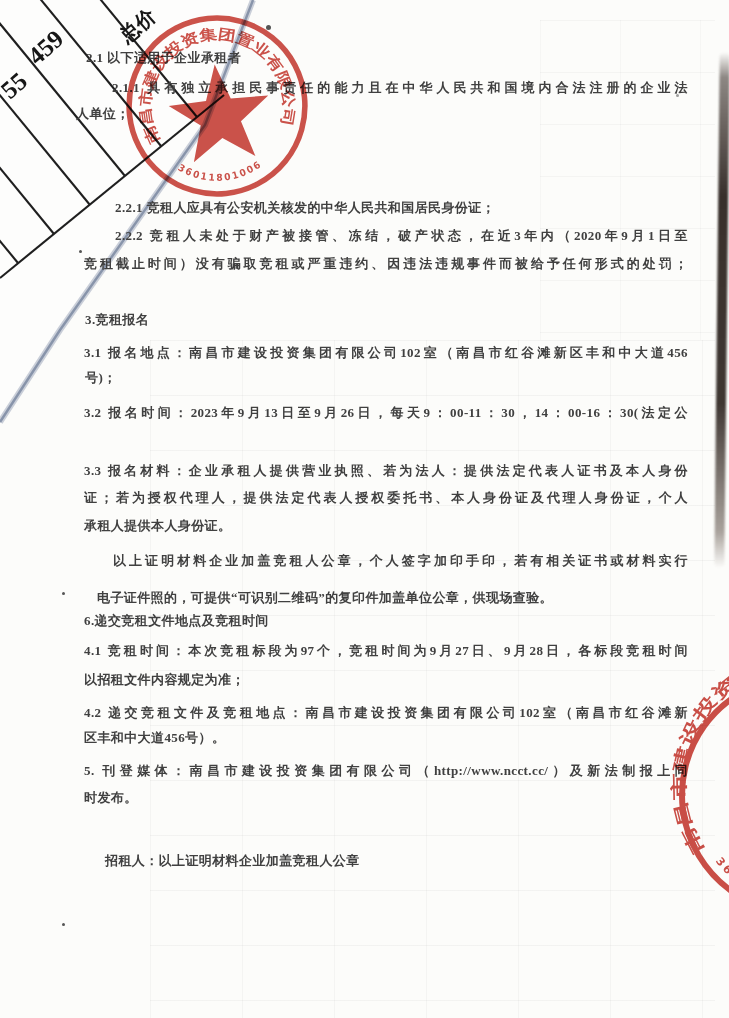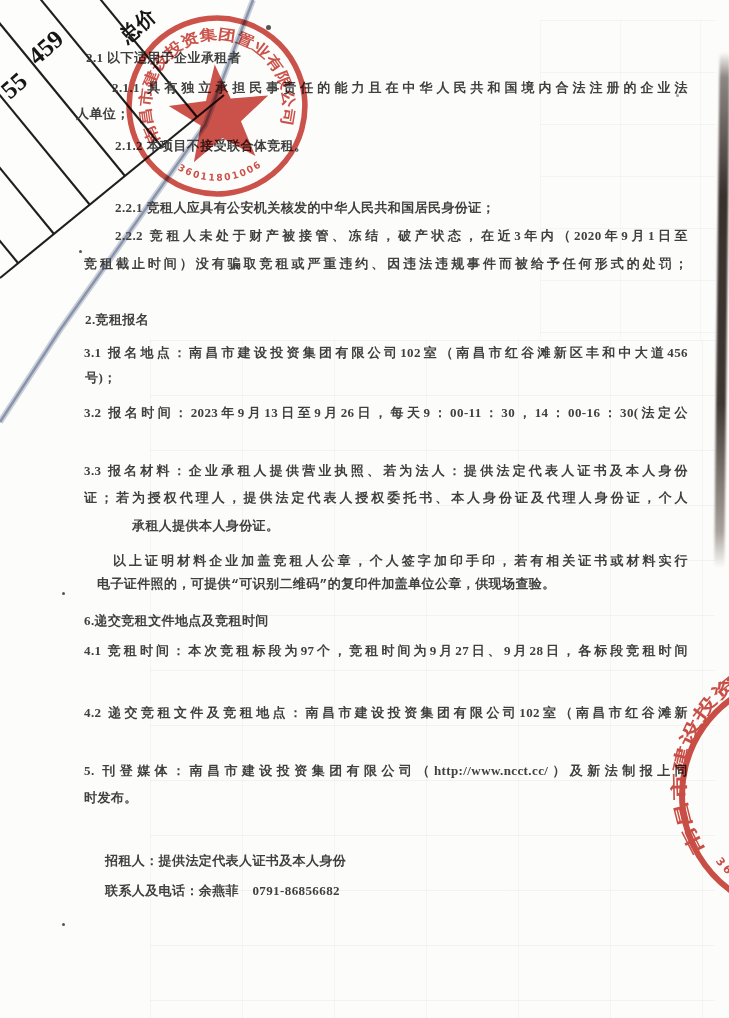--- a/index.html
+++ b/index.html
@@ -96,40 +96,40 @@
       </text>
       <text font-size="11" font-weight="700" fill="#c5372e" letter-spacing="2.5" font-family="'DejaVu Sans','Liberation Sans',sans-serif">
         <textPath href="#arcPartNum" textLength="115" lengthAdjust="spacingAndGlyphs">36011801006</textPath>
       </text>
     </g>
   </svg>
 
   <div class="line" style="left:86px;top:47px;">2.1 以下适用于企业承租者</div>
   <div class="line just" style="left:112px;top:77px;width:576px;">2.1.1 具有独立承担民事责任的能力且在中华人民共和国境内合法注册的企业法</div>
   <div class="line" style="left:76px;top:103px;">人单位；</div>
-  <div class="line" style="left:115px;top:135px;">2.1.2 本项目不接受联合体竞租。</div>
   <div class="line" style="left:115px;top:197px;">2.2.1 竞租人应具有公安机关核发的中华人民共和国居民身份证；</div>
   <div class="line just" style="left:115px;top:225px;width:573px;">2.2.2 竞租人未处于财产被接管、冻结，破产状态，在近3年内（2020年9月1日至</div>
   <div class="line just" style="left:84px;top:253px;width:604px;">竞租截止时间）没有骗取竞租或严重违约、因违法违规事件而被给予任何形式的处罚；</div>
-  <div class="line" style="left:85px;top:309px;">2.竞租报名</div>
+  <div class="line" style="left:85px;top:309px;">3.竞租报名</div>
   <div class="line just" style="left:84px;top:342px;width:604px;">3.1 报名地点：南昌市建设投资集团有限公司102室（南昌市红谷滩新区丰和中大道456</div>
   <div class="line" style="left:85px;top:367px;">号)；</div>
   <div class="line just" style="left:84px;top:402px;width:604px;">3.2 报名时间：2023年9月13日至9月26日，每天9：00-11：30，14：00-16：30(法定公</div>
   <div class="line just" style="left:84px;top:460px;width:604px;">3.3 报名材料：企业承租人提供营业执照、若为法人：提供法定代表人证书及本人身份</div>
   <div class="line just" style="left:84px;top:487px;width:604px;">证；若为授权代理人，提供法定代表人授权委托书、本人身份证及代理人身份证，个人</div>
-  <div class="line" style="left:84px;top:515px;margin-left:48px;">承租人提供本人身份证。</div>
+  <div class="line" style="left:84px;top:515px;">承租人提供本人身份证。</div>
   <div class="line just" style="left:113px;top:550px;width:575px;">以上证明材料企业加盖竞租人公章，个人签字加印手印，若有相关证书或材料实行</div>
-  <div class="line" style="left:97px;top:574px;font-family:Liberation Mono, monospace;">电子证件照的，可提供“可识别二维码”的复印件加盖单位公章，供现场查验。</div>
+  <div class="line" style="left:97px;top:587px;">电子证件照的，可提供“可识别二维码”的复印件加盖单位公章，供现场查验。</div>
   <div class="line" style="left:84px;top:610px;">6.递交竞租文件地点及竞租时间</div>
   <div class="line just" style="left:84px;top:640px;width:604px;">4.1 竞租时间：本次竞租标段为97个，竞租时间为9月27日、9月28日，各标段竞租时间</div>
+  <div class="line" style="left:84px;top:669px;">以招租文件内容规定为准；</div>
   <div class="line just" style="left:84px;top:702px;width:604px;">4.2 递交竞租文件及竞租地点：南昌市建设投资集团有限公司102室（南昌市红谷滩新</div>
+  <div class="line" style="left:84px;top:727px;">区丰和中大道456号）。</div>
   <div class="line just" style="left:84px;top:760px;width:604px;">5. 刊登媒体：南昌市建设投资集团有限公司（http://www.ncct.cc/）及新法制报上同</div>
   <div class="line" style="left:84px;top:787px;">时发布。</div>
-  <div class="line" style="left:105px;top:850px;">招租人：提供法定代表人证书及本人身份</div>
-  <div class="line" style="left:105px;top:880px;">联系人及电话：余燕菲　0791-86856682</div>
+  <div class="line" style="left:105px;top:850px;">招租人：以上证明材料企业加盖竞租人公章</div>
 
   <div class="speck" style="left:266px;top:25px;width:5px;height:5px;"></div>
   <div class="speck" style="left:79px;top:250px;width:3px;height:3px;"></div>
   <div class="speck" style="left:62px;top:592px;width:3px;height:3px;"></div>
   <div class="speck" style="left:62px;top:923px;width:3px;height:3px;"></div>
   <div class="speck" style="left:676px;top:94px;width:3px;height:3px;opacity:.45;"></div>
 
   <div class="edgeband"></div>
 </div>
 

